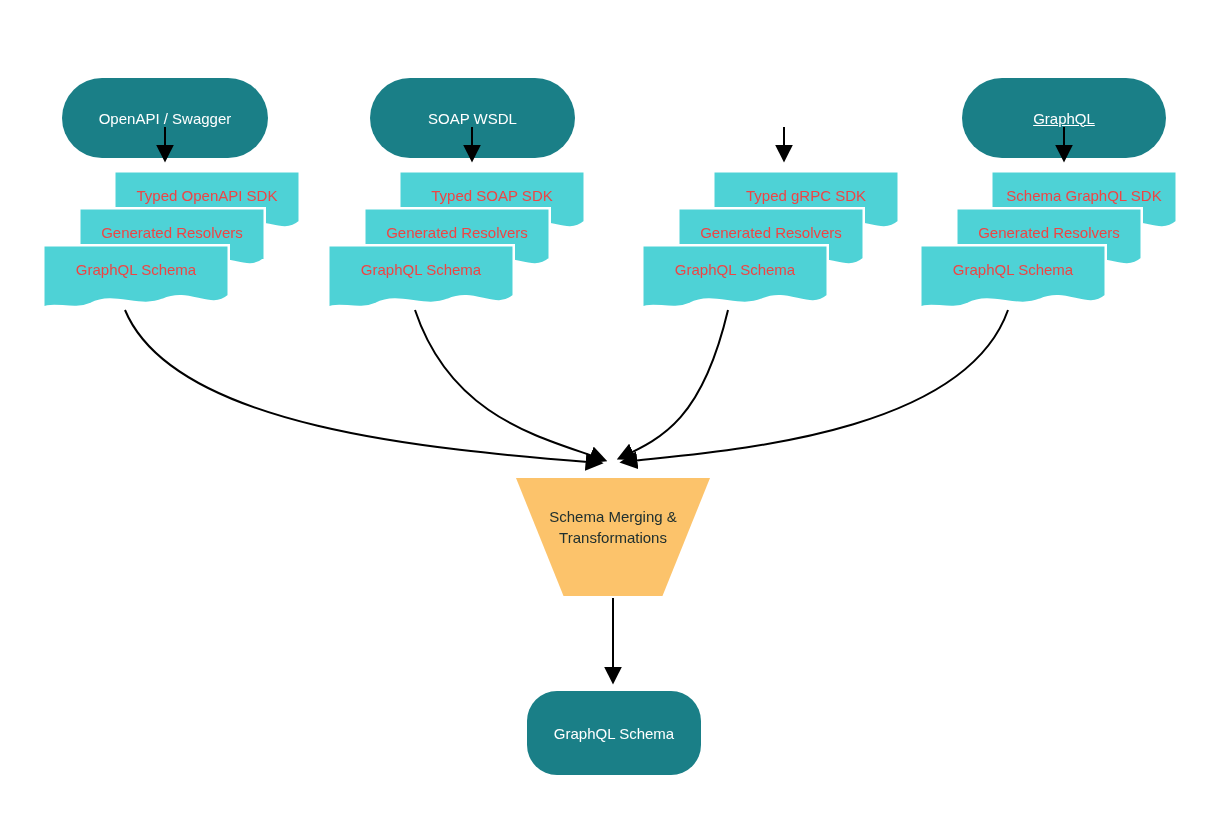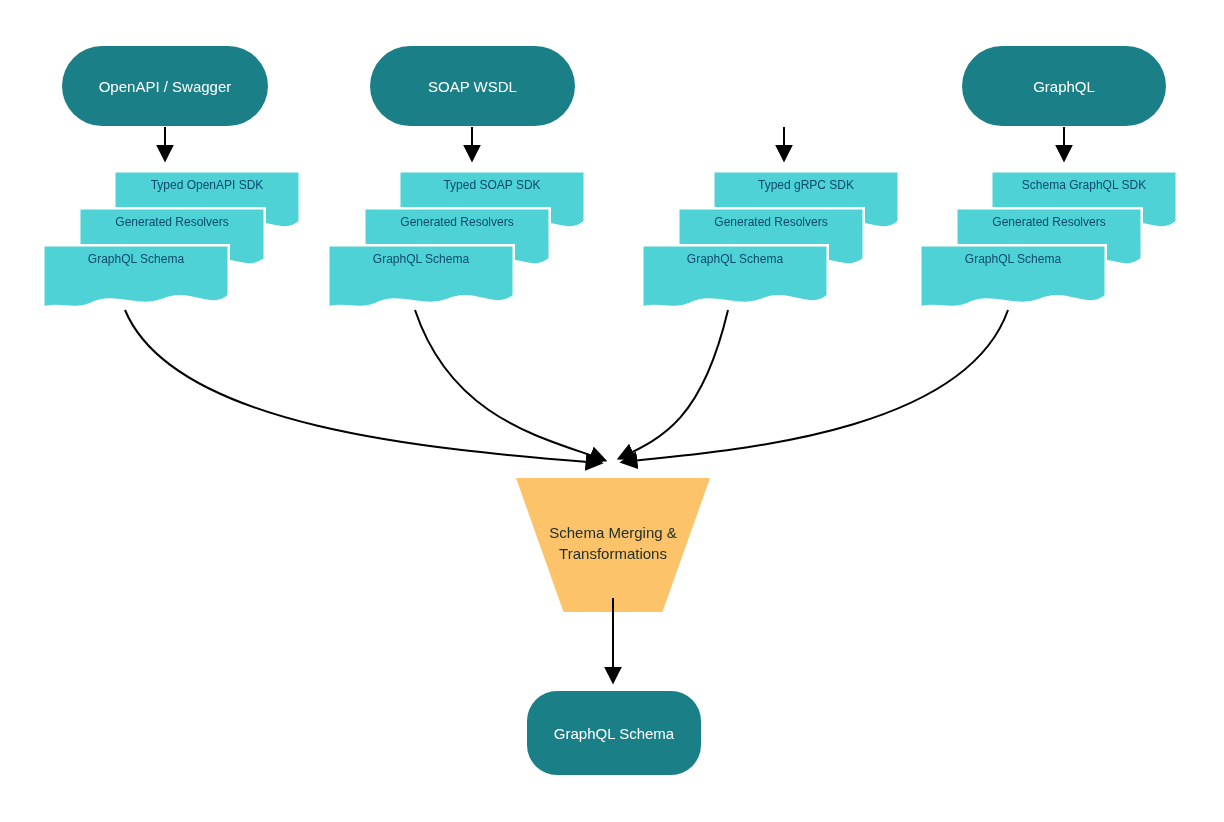--- a/index.html
+++ b/index.html
@@ -15,53 +15,54 @@
   .pill {
     position: absolute;
     height: 80px;
     background: #1a7f87;
     border-radius: 40px;
     display: flex;
     align-items: center;
     justify-content: center;
     color: #ffffff;
     font-size: 15px;
+    margin-top: 32px;
   }
   
   .doc {
     position: absolute;
     width: 188px;
     height: 74px;
   }
   .doc svg {
     position: absolute;
     left: 0; top: 0;
     width: 188px; height: 74px;
     display: block;
   }
   .doc .doc-label {
     position: absolute;
-    left: 0; top: 8px;
+    left: 0; top: 17px;
     width: 100%;
     text-align: center;
-    color: #0c4a6e;
-    font-size: 12px;
+    color: #ef4444;
+    font-size: 15px;
   }
   
   .funnel {
     position: absolute;
     left: 516px; top: 478px;
     width: 194px; height: 118px;
     background: #fcc36b;
     clip-path: polygon(0 0, 100% 0, 75.5% 100%, 24.5% 100%);
     display: flex;
     flex-direction: column;
     align-items: center;
     justify-content: flex-start;
-    padding-top: 16px;
+    padding-top: 0;
   }
   .funnel .funnel-text {
     margin-top: 28px;
     text-align: center;
     color: #20302f;
     font-size: 15px;
     line-height: 21px;
   }
   
   .output-pill {
@@ -88,21 +89,21 @@
 <body>
 
 <div class="canvas">
 
   <div class="pill" style="left:62px; top:46px; width:206px;">
     <span>OpenAPI / Swagger</span>
   </div>
   <div class="pill" style="left:370px; top:46px; width:205px;">
     <span>SOAP WSDL</span>
   </div>
-  <div class="pill" style="left:962px; top:46px; width:204px;">
+  <div class="pill" style="left:962px; top:46px; width:204px;text-decoration:underline;">
     <span>GraphQL</span>
   </div>
 
   <div class="doc" style="left:113px; top:170px;">
     <svg viewBox="0 0 188 74" preserveAspectRatio="none">
       <path d="M1,1 H187 V52 C168,68 148,44 121,56 C97,66 73,48 49,60 C31,68 12,58 1,64 Z" fill="#4ed2d6" stroke="#ffffff" stroke-width="3"></path>
     </svg>
     <span class="doc-label">Typed OpenAPI SDK</span>
   </div>
   <div class="doc" style="left:78px; top:207px;">

